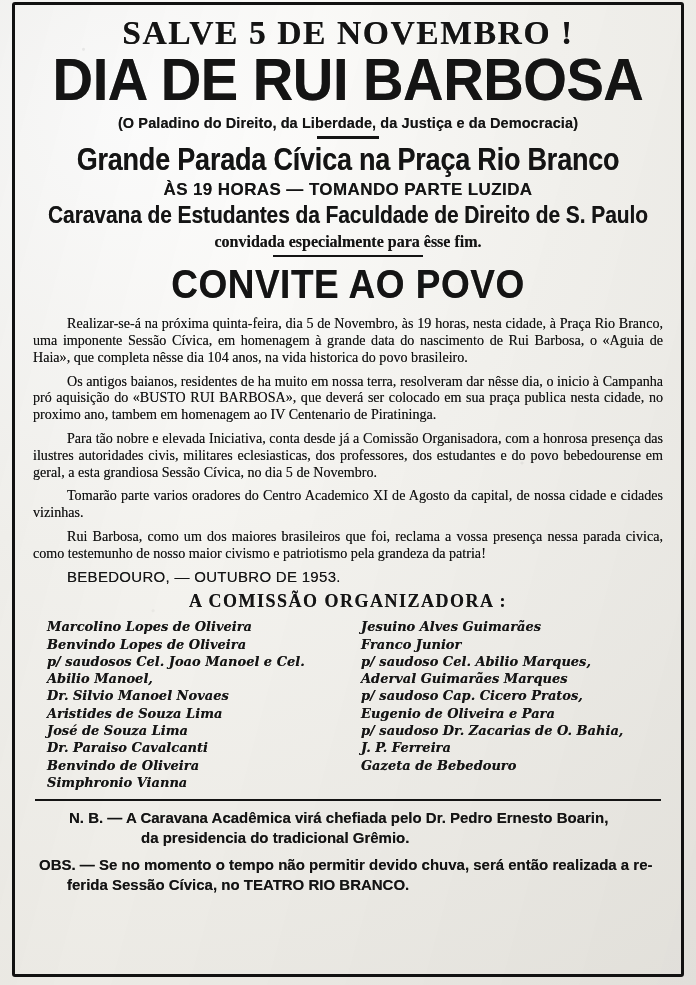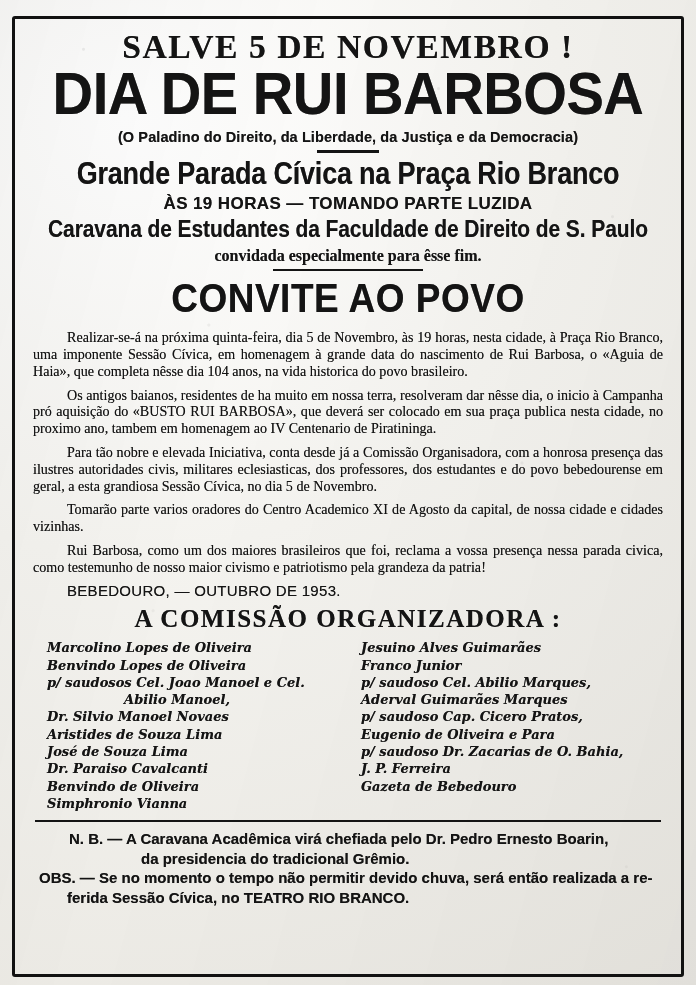--- a/index.html
+++ b/index.html
@@ -8,21 +8,21 @@
     background:#cfcdc8;
     font-family:"Liberation Serif", serif;
     overflow:hidden;
   }
   .poster{
     position:relative;
     width:696px;height:985px;
     background:
       radial-gradient(circle at 18% 12%, #ffffff 0%, #f4f3ef 42%, #e9e7e1 100%);
     box-sizing:border-box;
-    padding:16px 12px 8px 12px;
+    padding:2px 12px 8px 12px;
   }
   
   .poster:before{
     content:"";position:absolute;inset:0;pointer-events:none;
     background:
       radial-gradient(circle at 12% 5%, rgba(0,0,0,.07) 0 1px, transparent 2px),
       radial-gradient(circle at 63% 9%, rgba(0,0,0,.06) 0 1px, transparent 2px),
       radial-gradient(circle at 88% 22%, rgba(0,0,0,.05) 0 1px, transparent 2px),
       radial-gradient(circle at 30% 33%, rgba(0,0,0,.05) 0 1px, transparent 2px),
       radial-gradient(circle at 75% 47%, rgba(0,0,0,.05) 0 1px, transparent 2px),
@@ -139,53 +139,53 @@
     font-size:15px;
     font-weight:normal;
     letter-spacing:.3px;
     margin:6px 0 6px 0;
     padding-left:34px;
   }
   .t-comissao{
     text-align:center;
     font-family:"Liberation Serif", serif;
     font-weight:bold;
-    font-size:25px;
+    font-size:18px;
     letter-spacing:1.5px;
     margin:2px 0 6px 0;
   }
 
   .names{
     display:flex;
     gap:14px;
     font-family:"DejaVu Serif", serif;
     font-style:italic;
     font-weight:bold;
     font-size:13px;
     line-height:1.33;
     padding:0 6px 0 14px;
   }
   .names .col{flex:1 1 0;min-width:0;}
   .names .n{white-space:nowrap;}
-  .names .n.center{text-align:center;padding-right:38px;}
+  .names .n.center{text-align:left;padding-right:38px;}
   .names .col.right .n{padding-left:2px;}
 
   .rule-full{
     height:2px;background:#141414;margin:8px 2px 7px 2px;
   }
   .notes{
     font-family:"Liberation Sans", sans-serif;
     font-weight:bold;
     font-size:15px;
     line-height:1.3;
     color:#131313;
   }
   .note-nb{ padding:0 4px 0 36px; text-indent:0; }
   .note-nb .cont{ display:block; padding-left:72px; }
-  .note-obs{ padding:0 4px 0 6px; margin-top:0; }
+  .note-obs{ padding:0 4px 0 6px; margin-top:8px; }
   .note-obs .cont{ display:block; padding-left:28px; }
 </style>
 </head>
 <body>
 
 <div class="poster">
   <div class="frame ink">
 
     <div class="t-salve">SALVE 5 DE NOVEMBRO !</div>
     <div class="t-dia">DIA DE RUI BARBOSA</div>

